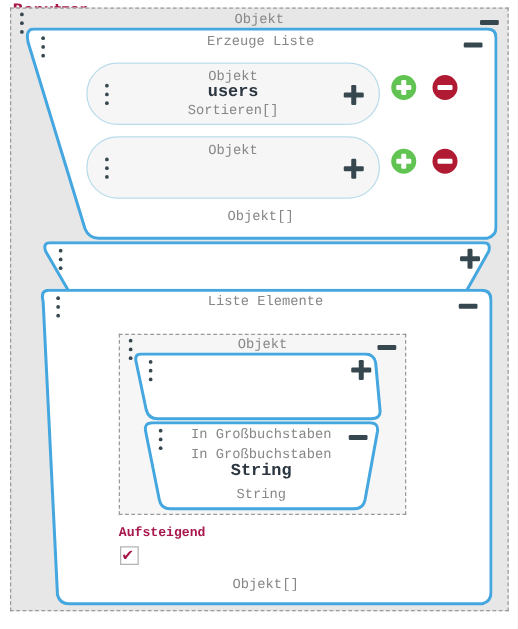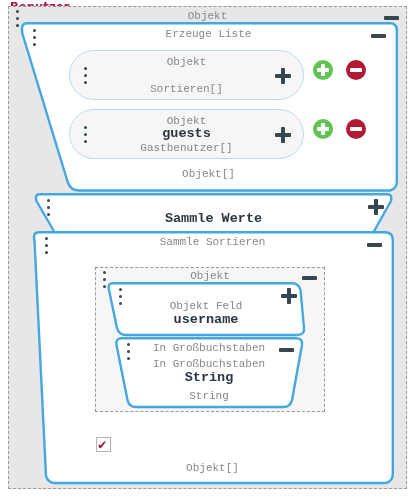--- a/index.html
+++ b/index.html
@@ -196,70 +196,68 @@
         <div class="type-label" style="top:6px;">Erzeuge Liste</div>
         <div class="minus-btn" style="right:12px; top:12px;"></div>
 
         <div class="pill" style="left:50px; top:28px; width:235px; height:50px;">
           <div class="handle" style="left:13px; top:16px;">
             <i></i>
             <i></i>
             <i></i>
           </div>
           <div class="type-label" style="top:5px;">Objekt</div>
+          <div class="name-label" style="top:16px;">users</div>
           <div class="type-label" style="top:32px;">Sortieren[]</div>
           <div class="plus-btn" style="right:12px; top:17px;"></div>
         </div>
         <div class="circ add" style="left:294px; top:38px;"></div>
         <div class="circ del" style="left:327px; top:38px;"></div>
 
         <div class="pill" style="left:50px; top:87px; width:235px; height:50px;">
           <div class="handle" style="left:13px; top:16px;">
             <i></i>
             <i></i>
             <i></i>
           </div>
           <div class="type-label" style="top:5px;">Objekt</div>
-          <div class="name-label" style="top:16px;">guests</div>
-          <div class="type-label" style="top:32px;">Gastbenutzer[]</div>
           <div class="plus-btn" style="right:12px; top:17px;"></div>
         </div>
         <div class="circ add" style="left:294px; top:97px;"></div>
         <div class="circ del" style="left:327px; top:97px;"></div>
 
         <div class="type-label" style="top:146px;">Objekt[]</div>
       </div>
     </div>
 
     <div class="block" style="left:24px; top:186px; width:361px; height:48px;">
       <svg width="361" height="48" viewBox="0 0 361 48">
         <path d="M 7,1.2 L 354,1.2 Q 359.8,1.2 358,8 L 340,40 Q 336,46.8 329,46.8 L 33,46.8 Q 26,46.8 22,40 L 3.5,8 Q 1.2,1.2 7,1.2 Z" fill="#ffffff" stroke="#45a7df" stroke-width="2.4" stroke-linejoin="round"></path>
       </svg>
       <div class="block-inner">
         <div class="handle" style="left:13px; top:6px;">
           <i></i>
           <i></i>
           <i></i>
         </div>
-        <div class="name-label" style="top:18px;">Sammle Werte</div>
         <div class="plus-btn" style="right:10px; top:6px;"></div>
       </div>
     </div>
 
     <div class="block" style="left:22px; top:224px; width:363px; height:256px;">
       <svg width="363" height="256" viewBox="0 0 363 256">
         <path d="M 8,1.2 L 354,1.2 Q 361.8,1.2 361.8,9 L 361.8,243 Q 361.8,250 355,252 L 24,252 Q 17,252 15,245 L 3.5,10 Q 1.2,1.2 8,1.2 Z" fill="#ffffff" stroke="#45a7df" stroke-width="2.4" stroke-linejoin="round"></path>
       </svg>
       <div class="block-inner">
         <div class="handle" style="left:13px; top:6px;">
           <i></i>
           <i></i>
           <i></i>
         </div>
-        <div class="type-label" style="top:5px;">Sammle Sortieren</div>
+        <div class="type-label" style="top:5px;">Liste Elemente</div>
         <div class="minus-btn" style="right:12px; top:12px;"></div>
 
 
         <div class="dashed-box" style="position:absolute; left:64px; top:36px; width:230px; height:145px; background:#f6f6f6;">
           <div class="handle" style="left:6px; top:3px;">
             <i></i>
             <i></i>
             <i></i>
           </div>
           <div class="type-label" style="top:2px;">Objekt</div>
@@ -269,22 +267,20 @@
             <svg width="200" height="78" viewBox="0 0 200 78">
               <path d="M 7,1.2 L 186,1.2 Q 193,1.2 194.5,8 L 198,46 Q 198.8,53 191,53 L 20,53 Q 13,53 11,46 L 3,8 Q 1.2,1.2 7,1.2 Z" fill="#ffffff" stroke="#45a7df" stroke-width="2.4" stroke-linejoin="round"></path>
             </svg>
             <div class="block-inner">
               <div class="handle" style="left:12px; top:6px;">
                 <i></i>
                 <i></i>
                 <i></i>
               </div>
               <div class="plus-btn" style="right:9px; top:6px;"></div>
-              <div class="type-label" style="top:18px;">Objekt Feld</div>
-              <div class="name-label" style="top:30px;">username</div>
             </div>
           </div>
 
           <div class="block" style="left:18px; top:69px; width:190px; height:74px;">
             <svg width="190" height="74" viewBox="0 0 190 74">
               <path d="M 8,1.2 L 182,1.2 Q 188.8,1.2 188,8 L 178,63 Q 176.5,70 169.5,70 L 22,70 Q 15,70 13.5,63 L 2.5,8 Q 1.2,1.2 8,1.2 Z" fill="#ffffff" stroke="#45a7df" stroke-width="2.4" stroke-linejoin="round"></path>
             </svg>
             <div class="block-inner">
               <div class="handle" style="left:12px; top:6px;">
                 <i></i>
@@ -293,20 +289,21 @@
               </div>
               <div class="type-label" style="top:5px;">In Großbuchstaben</div>
               <div class="minus-btn" style="right:10px; top:11px;"></div>
               <div class="type-label" style="top:21px;">In Großbuchstaben</div>
               <div class="name-label" style="top:33px;">String</div>
               <div class="type-label" style="top:53px;">String</div>
             </div>
           </div>
         </div>
 
+        <div class="field-label" style="left:64px; top:190px;">Aufsteigend</div>
         <div class="checkbox" style="left:65px; top:206px;">
           <span class="tick">✔</span>
         </div>
 
         <div class="type-label" style="top:231px;">Objekt[]</div>
       </div>
     </div>
 
   </div>
 </div>

